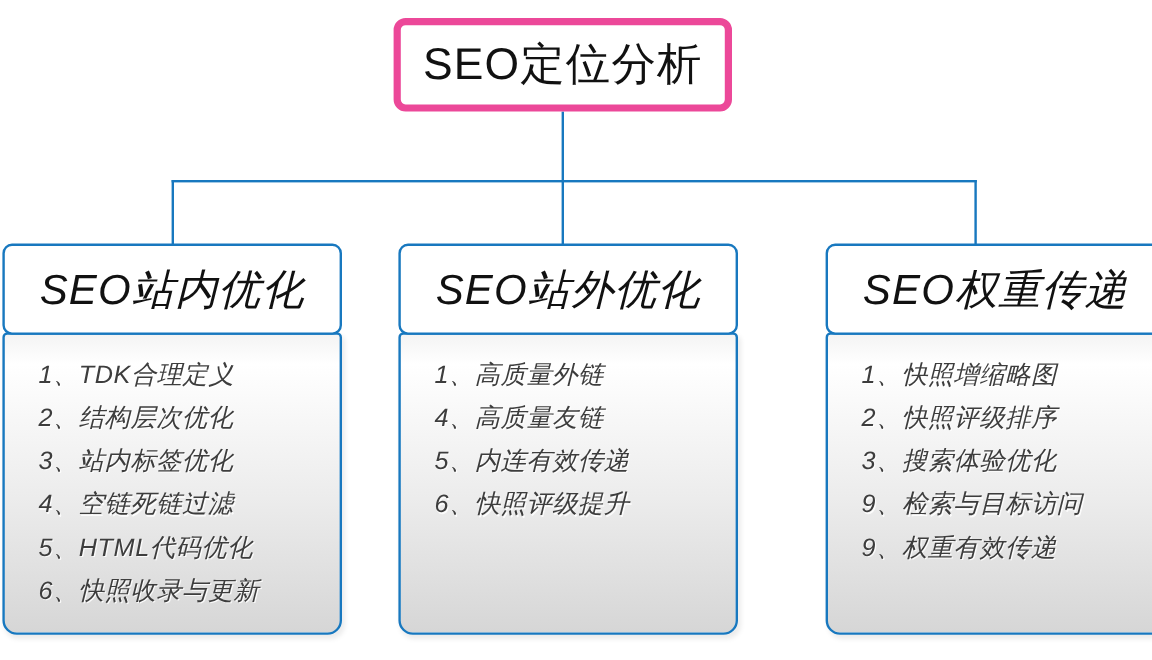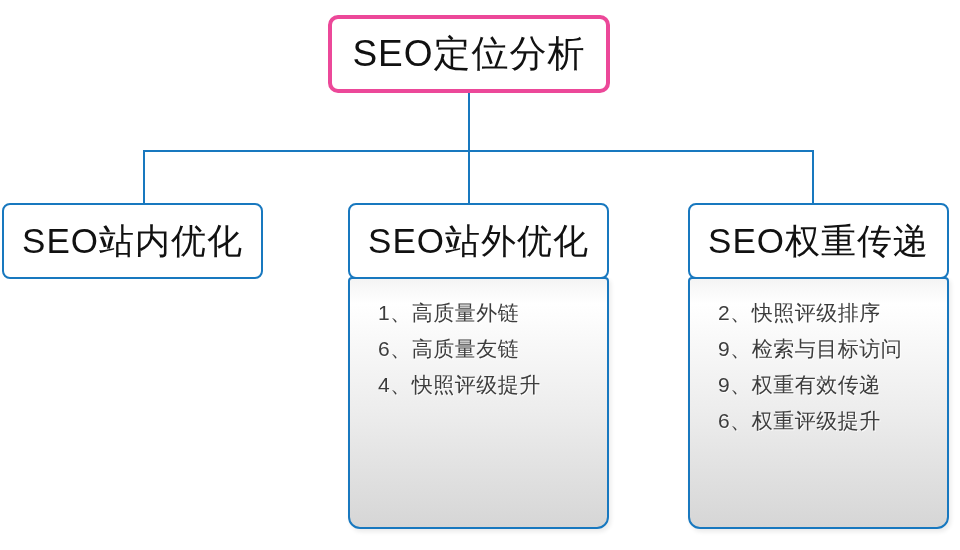--- a/index.html
+++ b/index.html
@@ -16,21 +16,21 @@
     overflow: hidden;
   }
   
   .root-box {
     position: absolute;
     left: 328px;
     top: 15px;
     width: 282px;
     height: 78px;
     background: #ffffff;
-    border: 4px solid #ec4899;
+    border: 6px solid #ec4899;
     border-radius: 10px;
     display: flex;
     align-items: center;
     justify-content: center;
     font-size: 37px;
     letter-spacing: 1px;
     color: #111111;
     box-sizing: border-box;
     z-index: 2;
   }
@@ -42,24 +42,25 @@
   }
   .line.v-root   { left: 468px; top: 93px;  width: 2px;  height: 58px; }
   .line.h-main   { left: 143px; top: 150px; width: 671px; height: 2px; }
   .line.v-left   { left: 143px; top: 150px; width: 2px;  height: 55px; }
   .line.v-mid    { left: 468px; top: 150px; width: 2px;  height: 55px; }
   .line.v-right  { left: 812px; top: 150px; width: 2px;  height: 55px; }
   
   .column {
     position: absolute;
     top: 203px;
-    width: 261px;
+    width: 283px;
+    font-style: italic;
   }
   .column.c1 { left: 2px;   }
-  .column.c2 { left: 348px; }
+  .column.c2 { left: 332px; }
   .column.c3 { left: 688px; }
   .col-header {
     height: 76px;
     background: #ffffff;
     border: 2px solid #1878bf;
     border-radius: 8px;
     display: flex;
     align-items: center;
     justify-content: center;
     font-size: 35px;
@@ -106,42 +107,54 @@
   <div class="line v-root"></div>
   <div class="line h-main"></div>
   <div class="line v-left"></div>
   <div class="line v-mid"></div>
   <div class="line v-right"></div>
 
   <div class="column c1">
     <div class="col-header">
       <span>SEO站内优化</span>
     </div>
+    <div class="col-list">
+      <ul>
+        <li>1、TDK合理定义</li>
+        <li>2、结构层次优化</li>
+        <li>3、站内标签优化</li>
+        <li>4、空链死链过滤</li>
+        <li>5、HTML代码优化</li>
+        <li>6、快照收录与更新</li>
+      </ul>
+    </div>
   </div>
 
   <div class="column c2">
     <div class="col-header">
       <span>SEO站外优化</span>
     </div>
     <div class="col-list">
       <ul>
         <li>1、高质量外链</li>
-        <li>6、高质量友链</li>
-        <li>4、快照评级提升</li>
+        <li>4、高质量友链</li>
+        <li>5、内连有效传递</li>
+        <li>6、快照评级提升</li>
       </ul>
     </div>
   </div>
 
   <div class="column c3">
     <div class="col-header">
       <span>SEO权重传递</span>
     </div>
     <div class="col-list">
       <ul>
+        <li>1、快照增缩略图</li>
         <li>2、快照评级排序</li>
+        <li>3、搜索体验优化</li>
         <li>9、检索与目标访问</li>
         <li>9、权重有效传递</li>
-        <li>6、权重评级提升</li>
       </ul>
     </div>
   </div>
 
 </div>
 
 </body></html>

